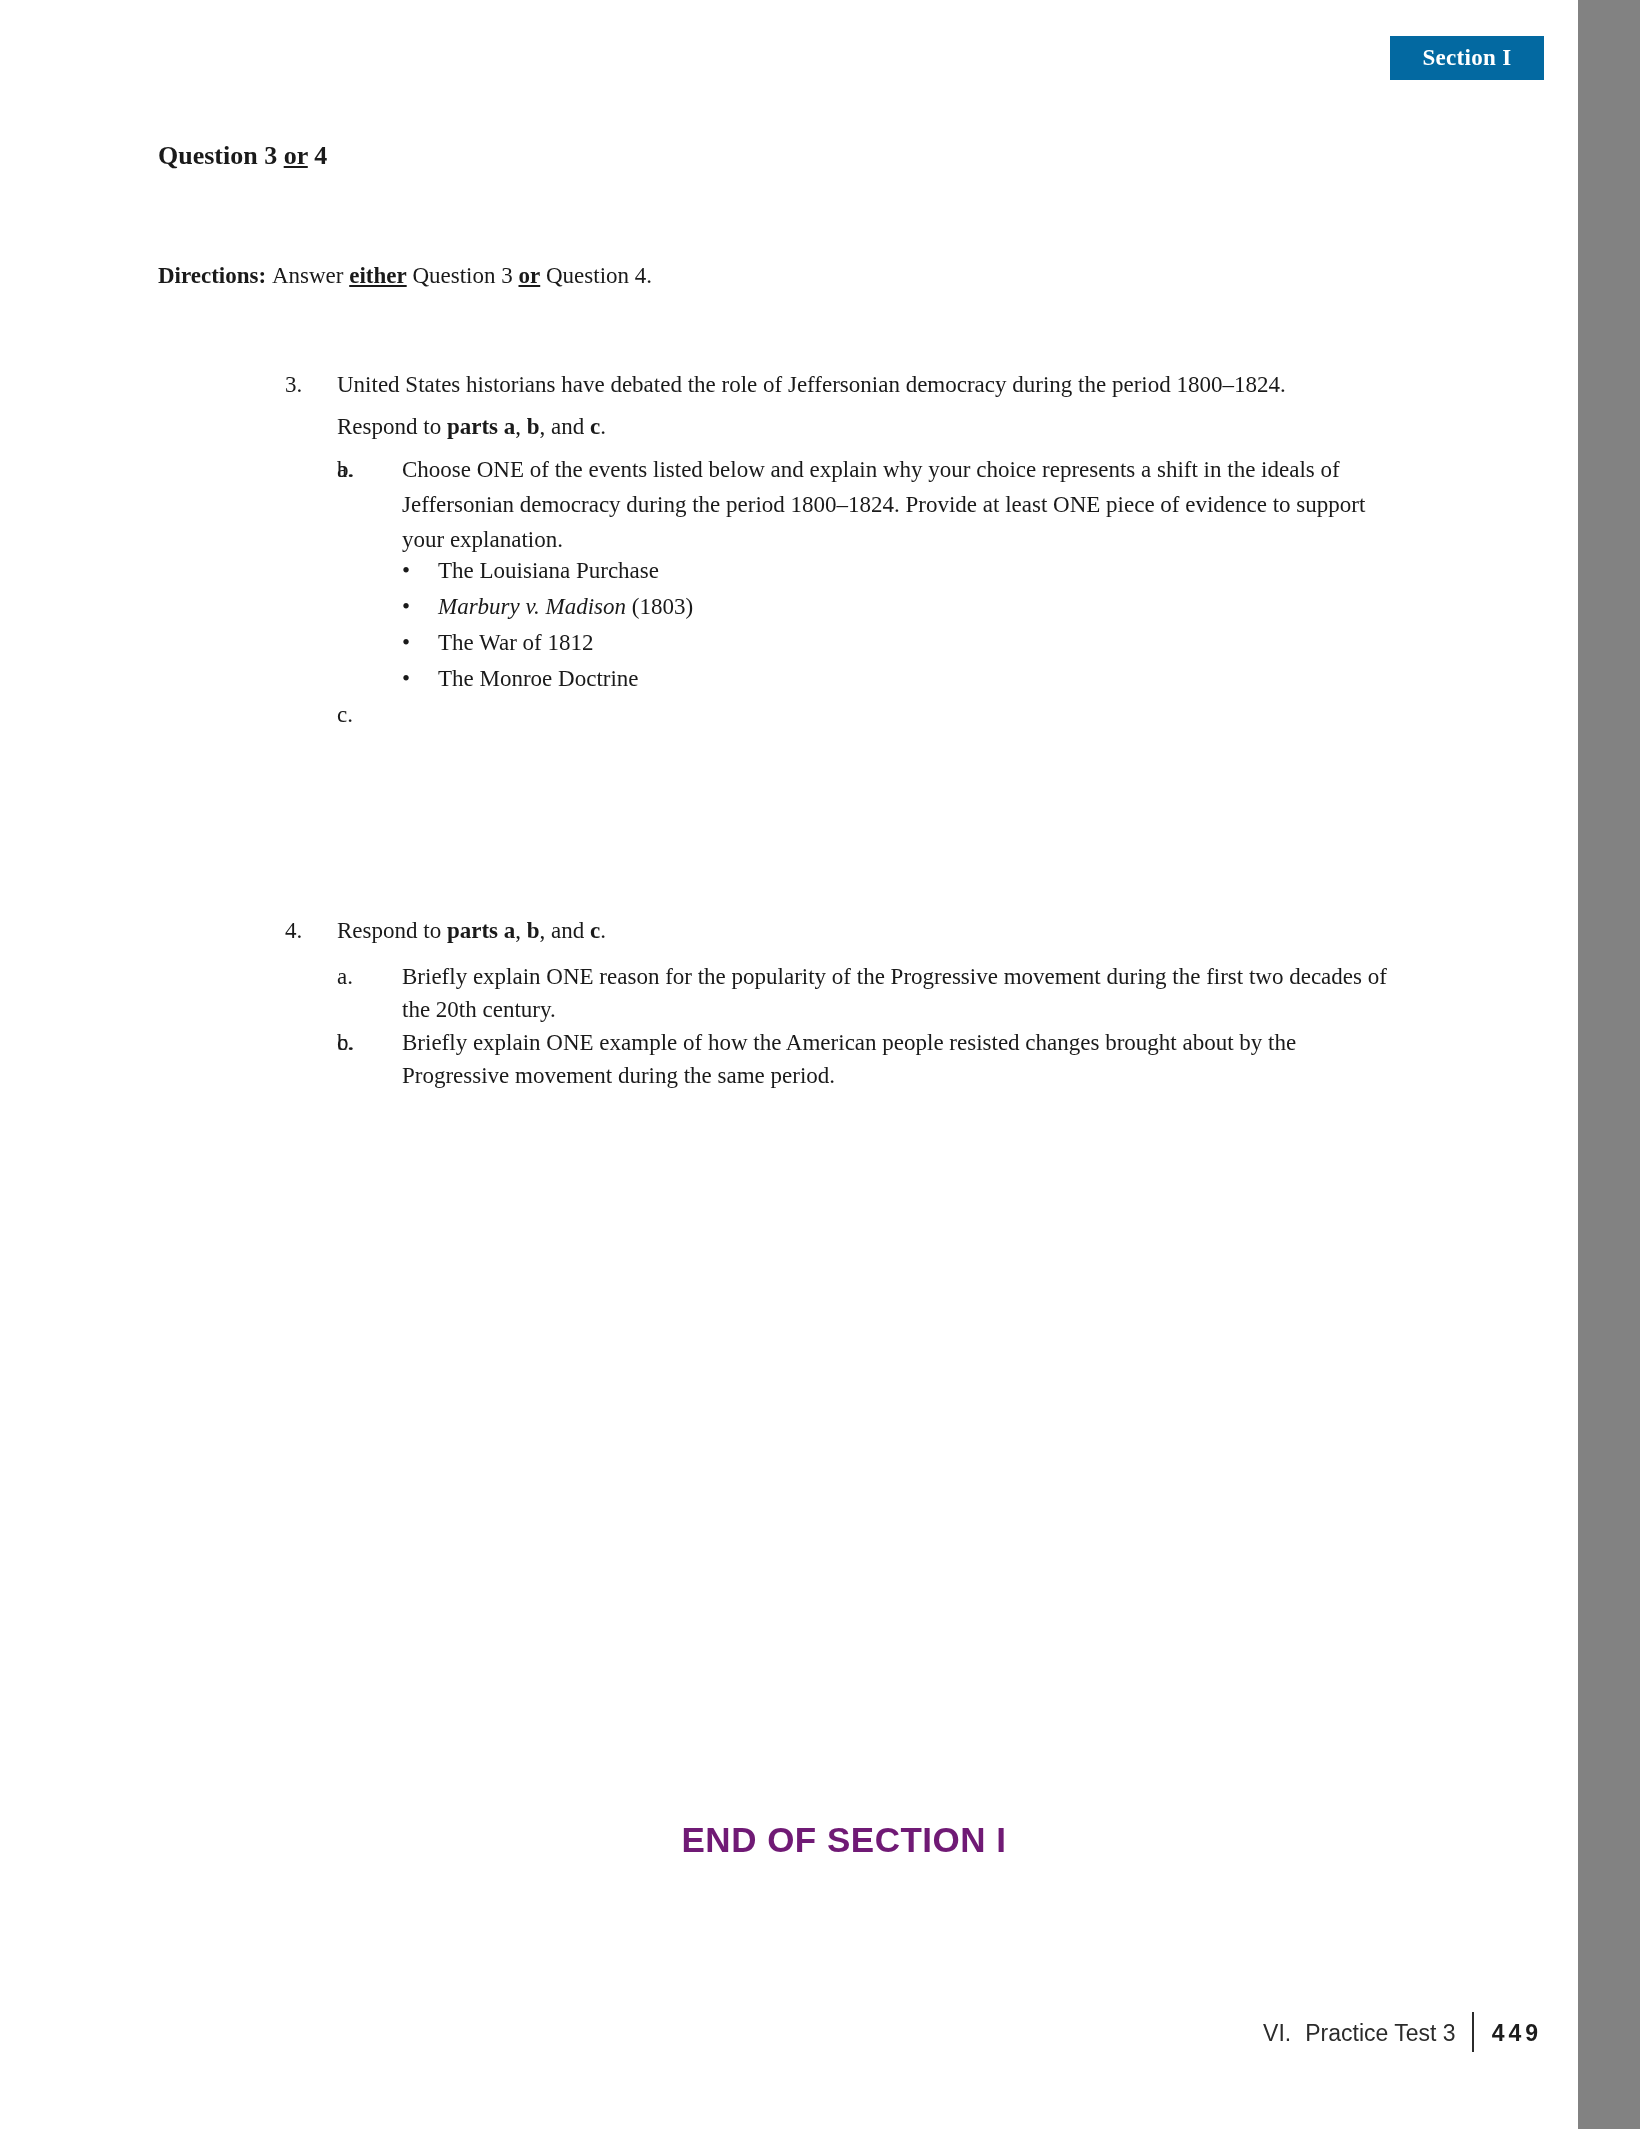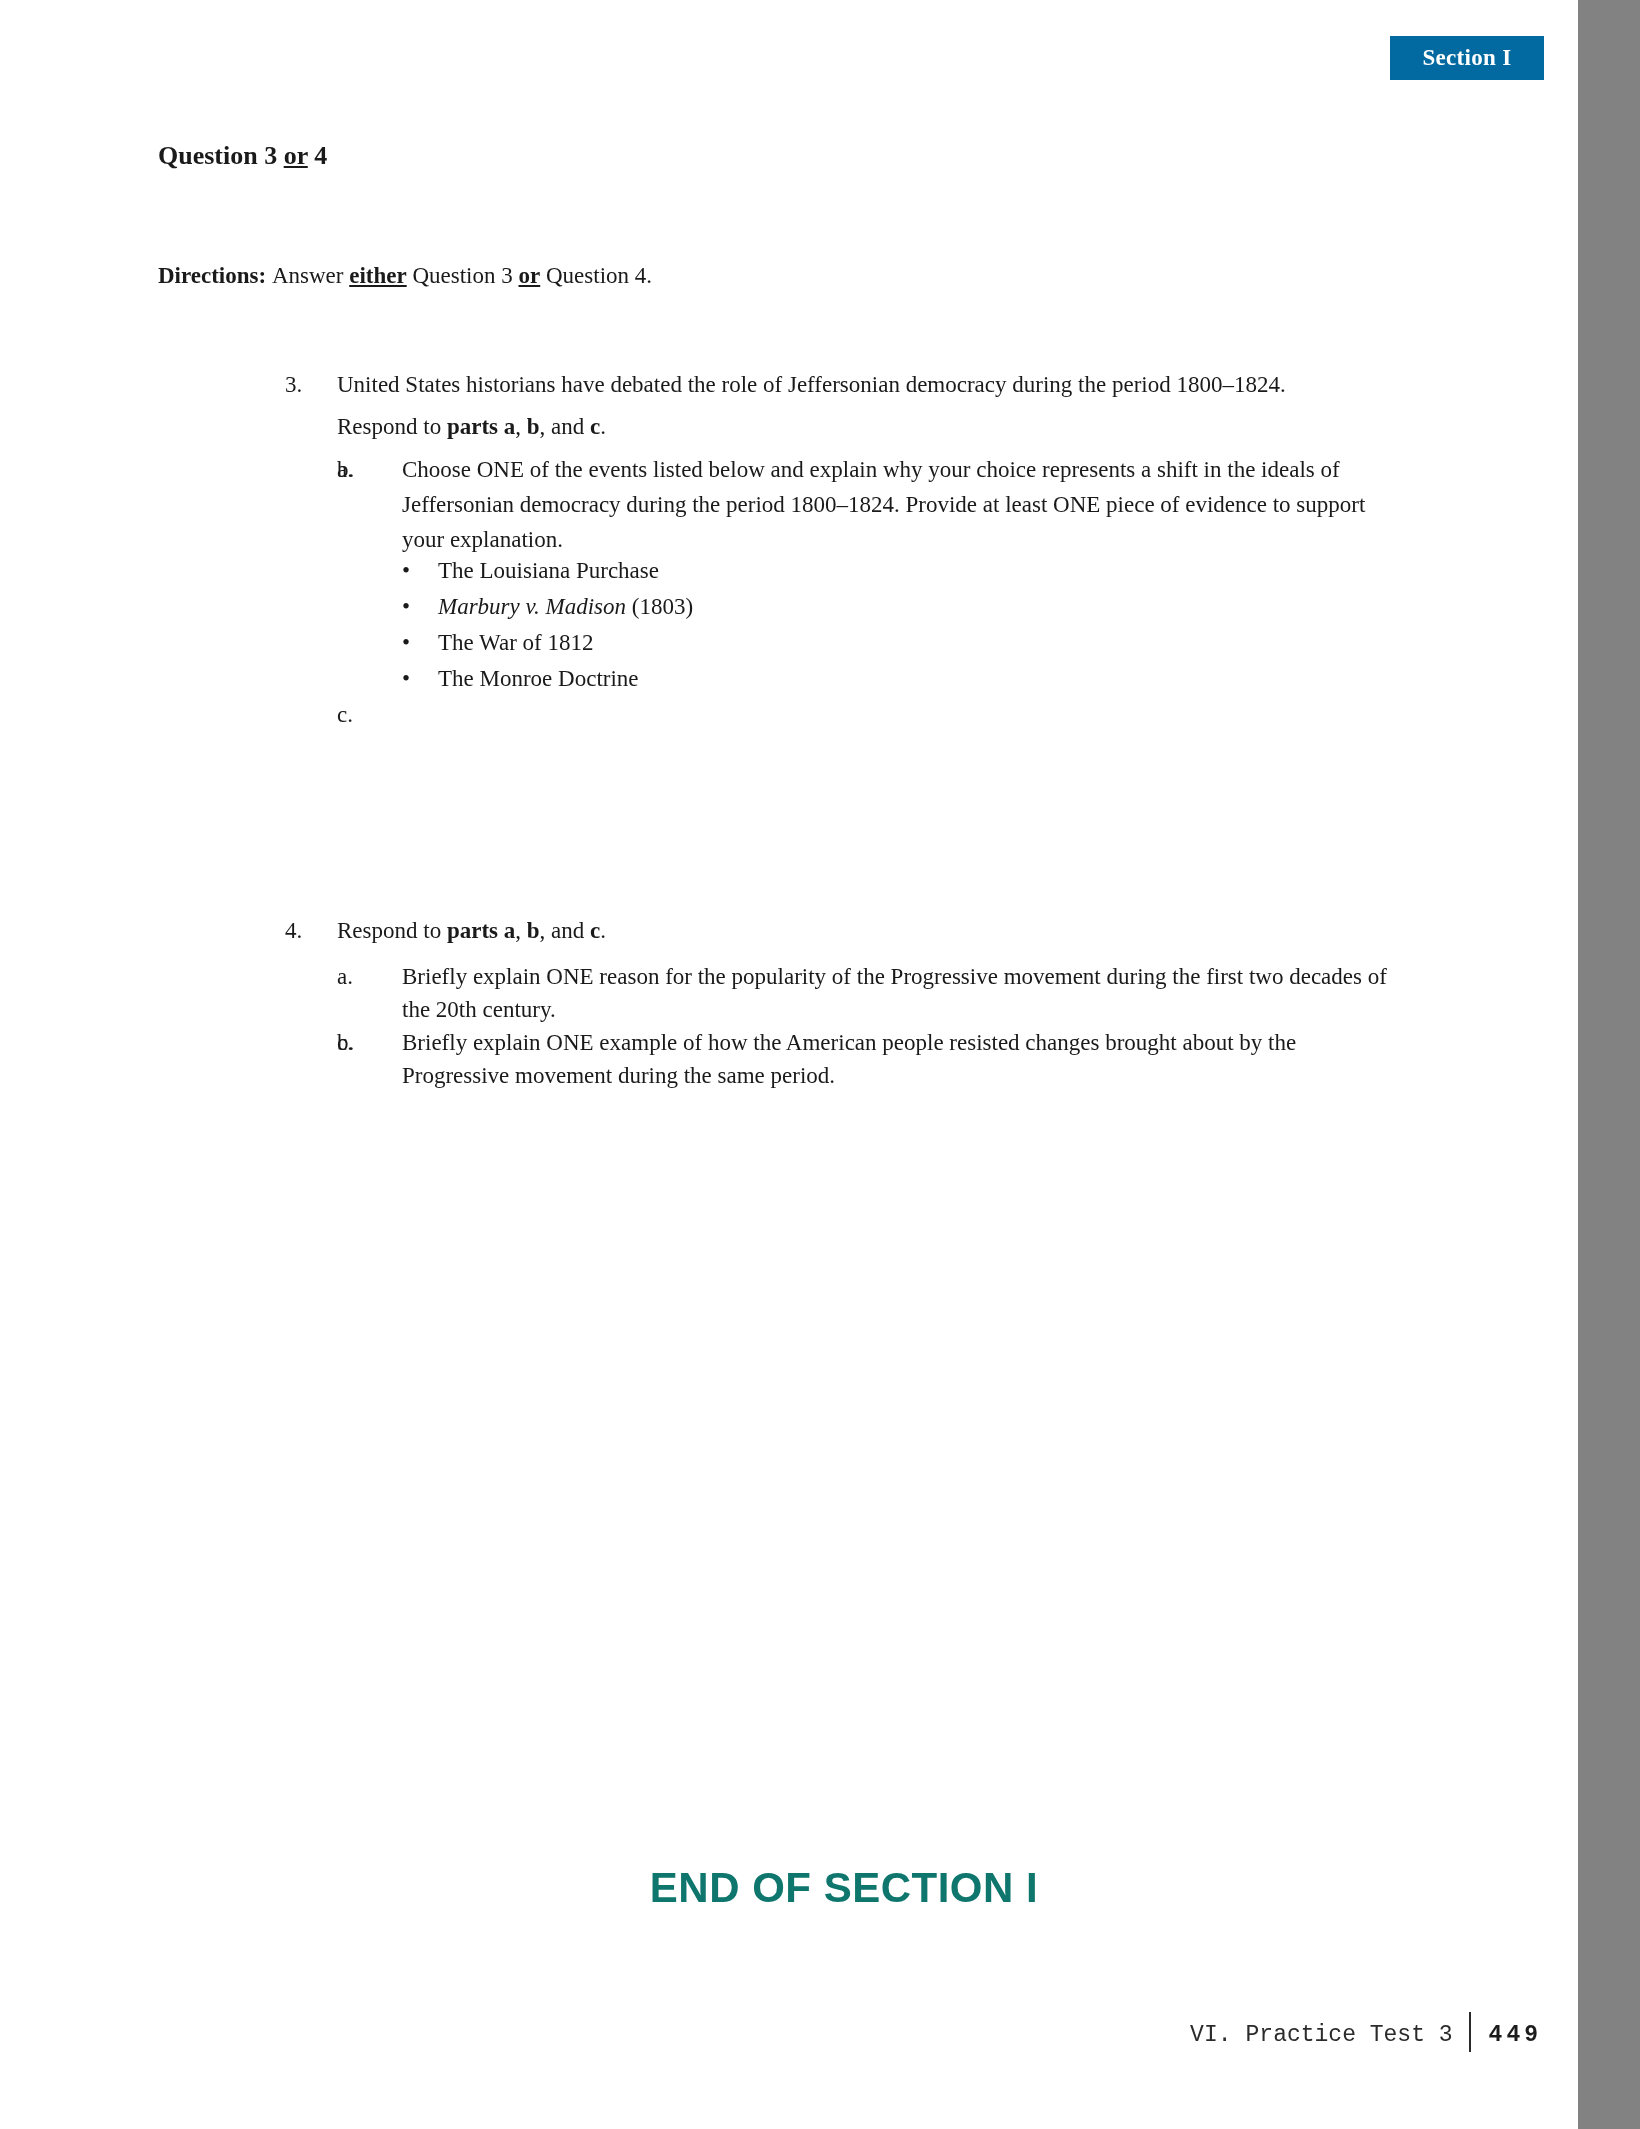--- a/index.html
+++ b/index.html
@@ -59,29 +59,28 @@
 
   .bullet-list { margin-left: 65px; line-height: 36px; margin-top: -4px; }
   .bullet-item { position: relative; padding-left: 36px; }
   .bullet-marker { position: absolute; left: 0; top: 0; }
   .bullet-item i { font-style: italic; }
 
   .end-of-section {
     position: absolute; left: 158px; top: 1820px; width: 1372px;
     text-align: center;
     font-family: "Liberation Sans", "DejaVu Sans", sans-serif;
-    font-weight: bold; font-size: 42px; letter-spacing: 0.5px;
-    color: #0f766e;
-    margin-top: 44px;
+    font-weight: bold; font-size: 35px; letter-spacing: 0.5px;
+    color: #701a75;
   }
 
   .footer {
     position: absolute; left: 158px; top: 2012px; width: 1384px;
     text-align: right;
-    font-family: Liberation Mono, monospace;
+    font-family: Liberation Sans, sans-serif;
     font-size: 23px; color: #2b2b2b;
     white-space: nowrap;
   }
   .footer .roman { margin-right: 14px; }
   .footer-divider {
     display: inline-block; width: 0; height: 40px;
     border-left: 2px solid #2b2b2b;
     margin: 0 18px 0 16px;
     vertical-align: -11px;
   }

